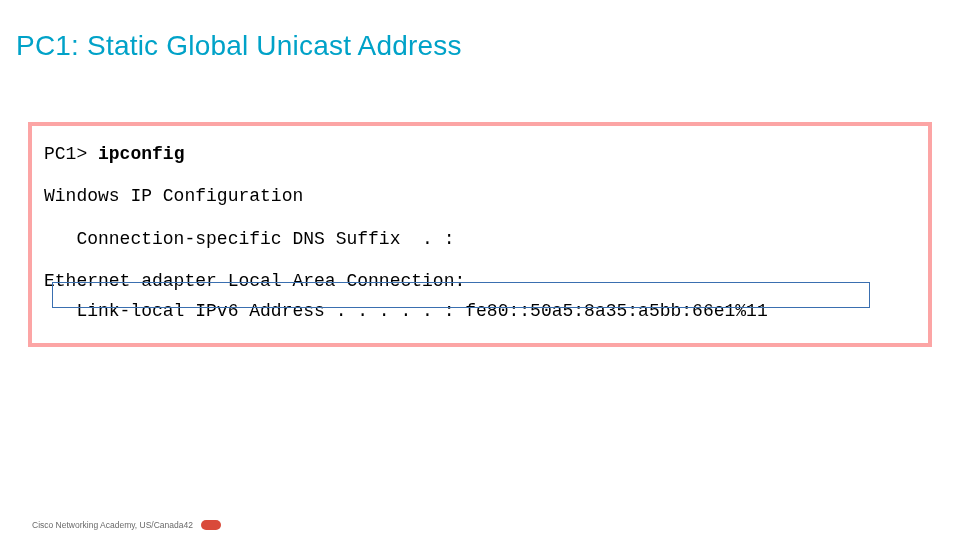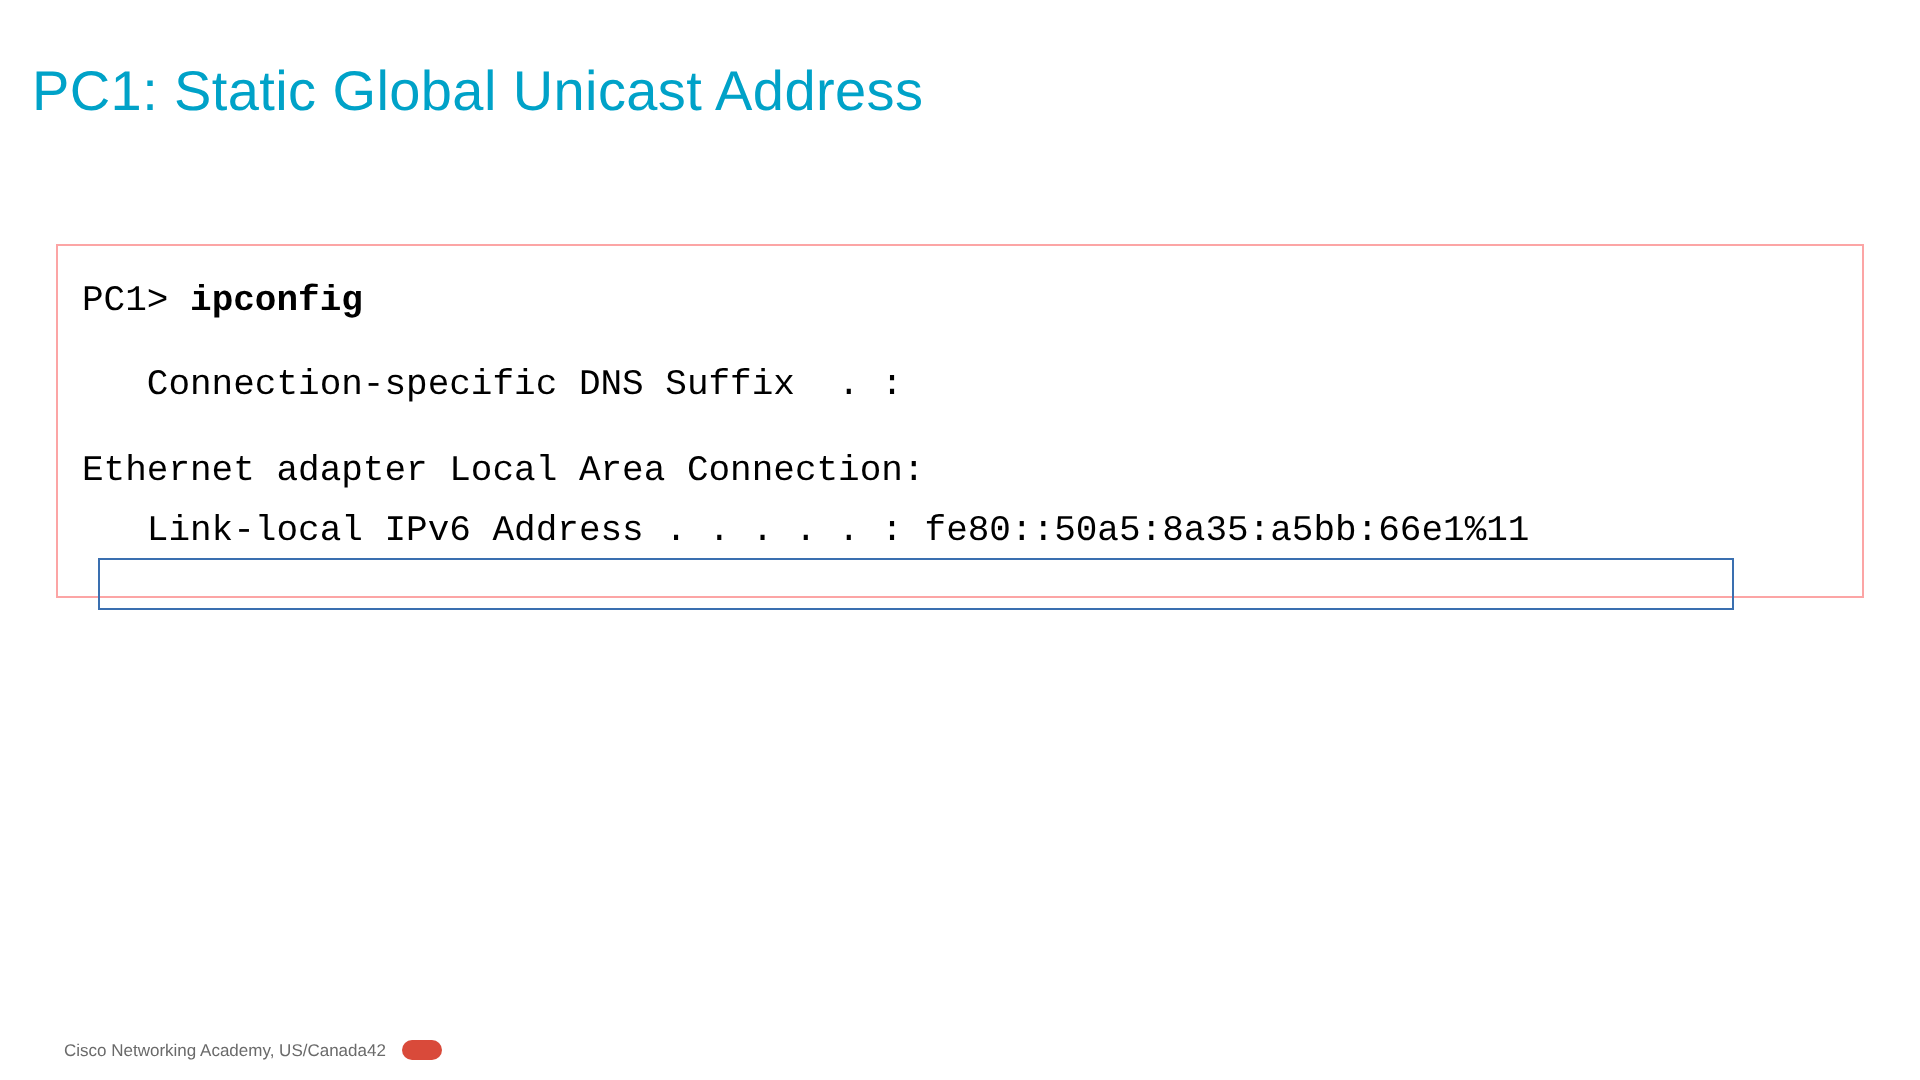--- a/index.html
+++ b/index.html
@@ -1,35 +1,36 @@
 <!DOCTYPE html>
 <html><head>
   <meta charset="utf-8">
   <style>
     * { margin: 0; padding: 0; box-sizing: border-box; }
     html, body { width: 960px; height: 540px; background: #fff; font-family: Arial, Helvetica, sans-serif; position: relative; }
     .title { color: #00a2c8; font-size: 28px; font-weight: 400; padding: 30px 0 0 16px; letter-spacing: 0.2px; }
-    .term-box { border: 1px solid #fca5a5; margin: 60px 28px 0 28px; padding: 10px 12px 14px 12px; font-family: "Courier New", Courier, monospace; font-size: 18px; line-height: 1.35; position: relative; }
+    .term-box { border: 4px solid #fca5a5; margin: 60px 28px 0 28px; padding: 10px 12px 14px 12px; font-family: "Courier New", Courier, monospace; font-size: 18px; line-height: 1.35; position: relative; }
     .term-box .row { margin: 6px 0; white-space: pre; }
     .term-box .sec { margin-top: 18px; }
     .term-box .hi { position: absolute; left: 20px; top: 156px; width: 818px; height: 26px; border: 1px solid #3a6fb0; pointer-events: none; }
     .prompt-cmd { font-weight: bold; }
     .footer { position: absolute; bottom: 10px; left: 0; right: 0; display: flex; align-items: center; font-size: 8.5px; color: #6a6a6a; padding: 0 32px; }
     .footer .left { flex: 0 0 auto; }
     .footer .mid { flex: 1 1 auto; text-align: center; }
     .footer .right { flex: 0 0 auto; color: #6a6a6a; display: flex; align-items: center; gap: 8px; }
     .dot { display: inline-block; width: 20px; height: 10px; border-radius: 5px; background: #d94a3a; }
   </style>
 </head>
 <body>
 
 <div class="title">PC1: Static Global Unicast Address</div>
 
 <div class="term-box">
   <div class="row"><span>PC1&gt; </span><span class="prompt-cmd">ipconfig</span></div>
+  <div class="row sec">Windows IP Configuration</div>
   <div class="row sec">   Connection-specific DNS Suffix  . :</div>
   <div class="row sec">Ethernet adapter Local Area Connection:</div>
   <div class="row">   Link-local IPv6 Address . . . . . : fe80::50a5:8a35:a5bb:66e1%11</div>
   <div class="hi"></div>
 </div>
 
 <div class="footer">
   <div class="left">Cisco Networking Academy, US/Canada</div>
   <div class="right">
     <span>42</span>

